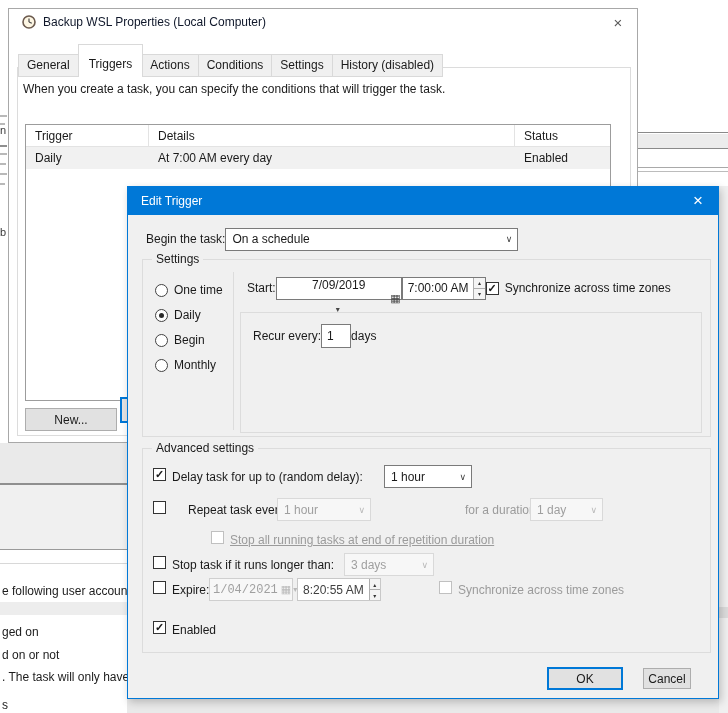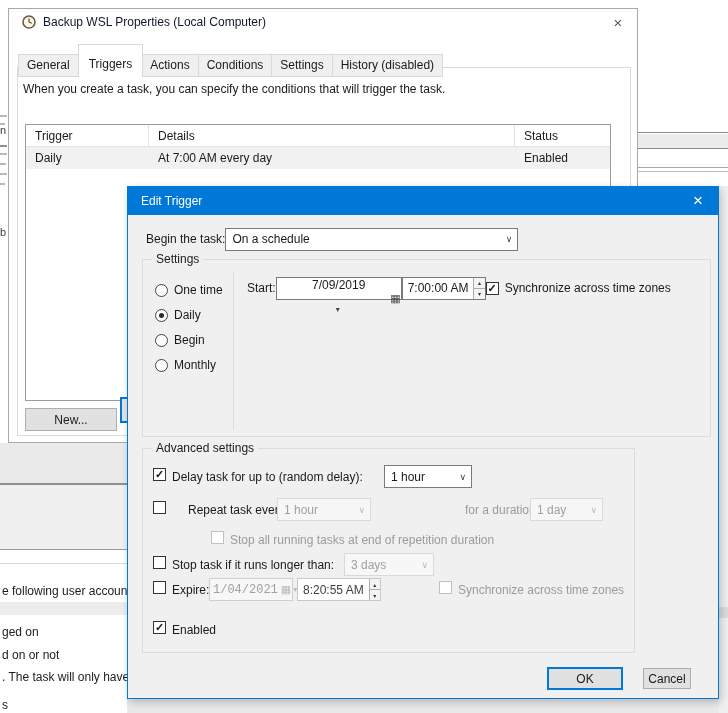--- a/index.html
+++ b/index.html
@@ -203,23 +203,30 @@
             <span>▴</span>
             <span>▾</span>
           </span>
         </span>
         <span class="row gap6" style="position:static;">
           <span class="check">✓</span>
           <span class="lbl">Synchronize across time zones</span>
         </span>
       </div>
 
-    </div>
-
-    <div class="group" style="left:14px;top:261px;width:493px;height:205px;">
+      <div class="subpanel" style="left:97px;top:52px;width:462px;height:121px;">
+        <div class="row gap8" style="left:12px;top:10px;height:26px;">
+          <span class="lbl">Recur every:</span>
+          <span class="numfield">1</span>
+          <span class="lbl">days</span>
+        </div>
+      </div>
+    </div>
+
+    <div class="group" style="left:14px;top:261px;width:569px;height:205px;">
       <span class="group-label">Advanced settings</span>
 
       <span class="check abs" style="left:10px;top:19px;">✓</span>
       <span class="lbl abs" style="left:29px;top:21px;">Delay task for up to (random delay):</span>
       <span class="combo abs" style="left:241px;top:16px;width:88px;">
         <span>1 hour</span>
         <span class="arr">∨</span>
       </span>
 
       <span class="check abs" style="left:10px;top:52px;"></span>
@@ -228,21 +235,21 @@
         <span>1 hour</span>
         <span class="arr">∨</span>
       </span>
       <span class="lbl dis abs" style="left:322px;top:54px;">for a duration of:</span>
       <span class="combo dis abs" style="left:387px;top:49px;width:73px;">
         <span>1 day</span>
         <span class="arr">∨</span>
       </span>
 
       <span class="check dis abs" style="left:68px;top:82px;"></span>
-      <span class="lbl dis abs" style="left:87px;top:84px;">Stop all running tasks at end of repetition duration</span>
+      <span class="lbl dis abs" style="left:87px;top:84px;text-decoration:underline;">Stop all running tasks at end of repetition duration</span>
 
       <span class="check abs" style="left:10px;top:107px;"></span>
       <span class="lbl abs" style="left:29px;top:109px;">Stop task if it runs longer than:</span>
       <span class="combo dis abs" style="left:201px;top:104px;width:90px;">
         <span>3 days</span>
         <span class="arr">∨</span>
       </span>
 
       <span class="check abs" style="left:10px;top:132px;"></span>
       <span class="lbl abs" style="left:29px;top:134px;">Expire:</span>

